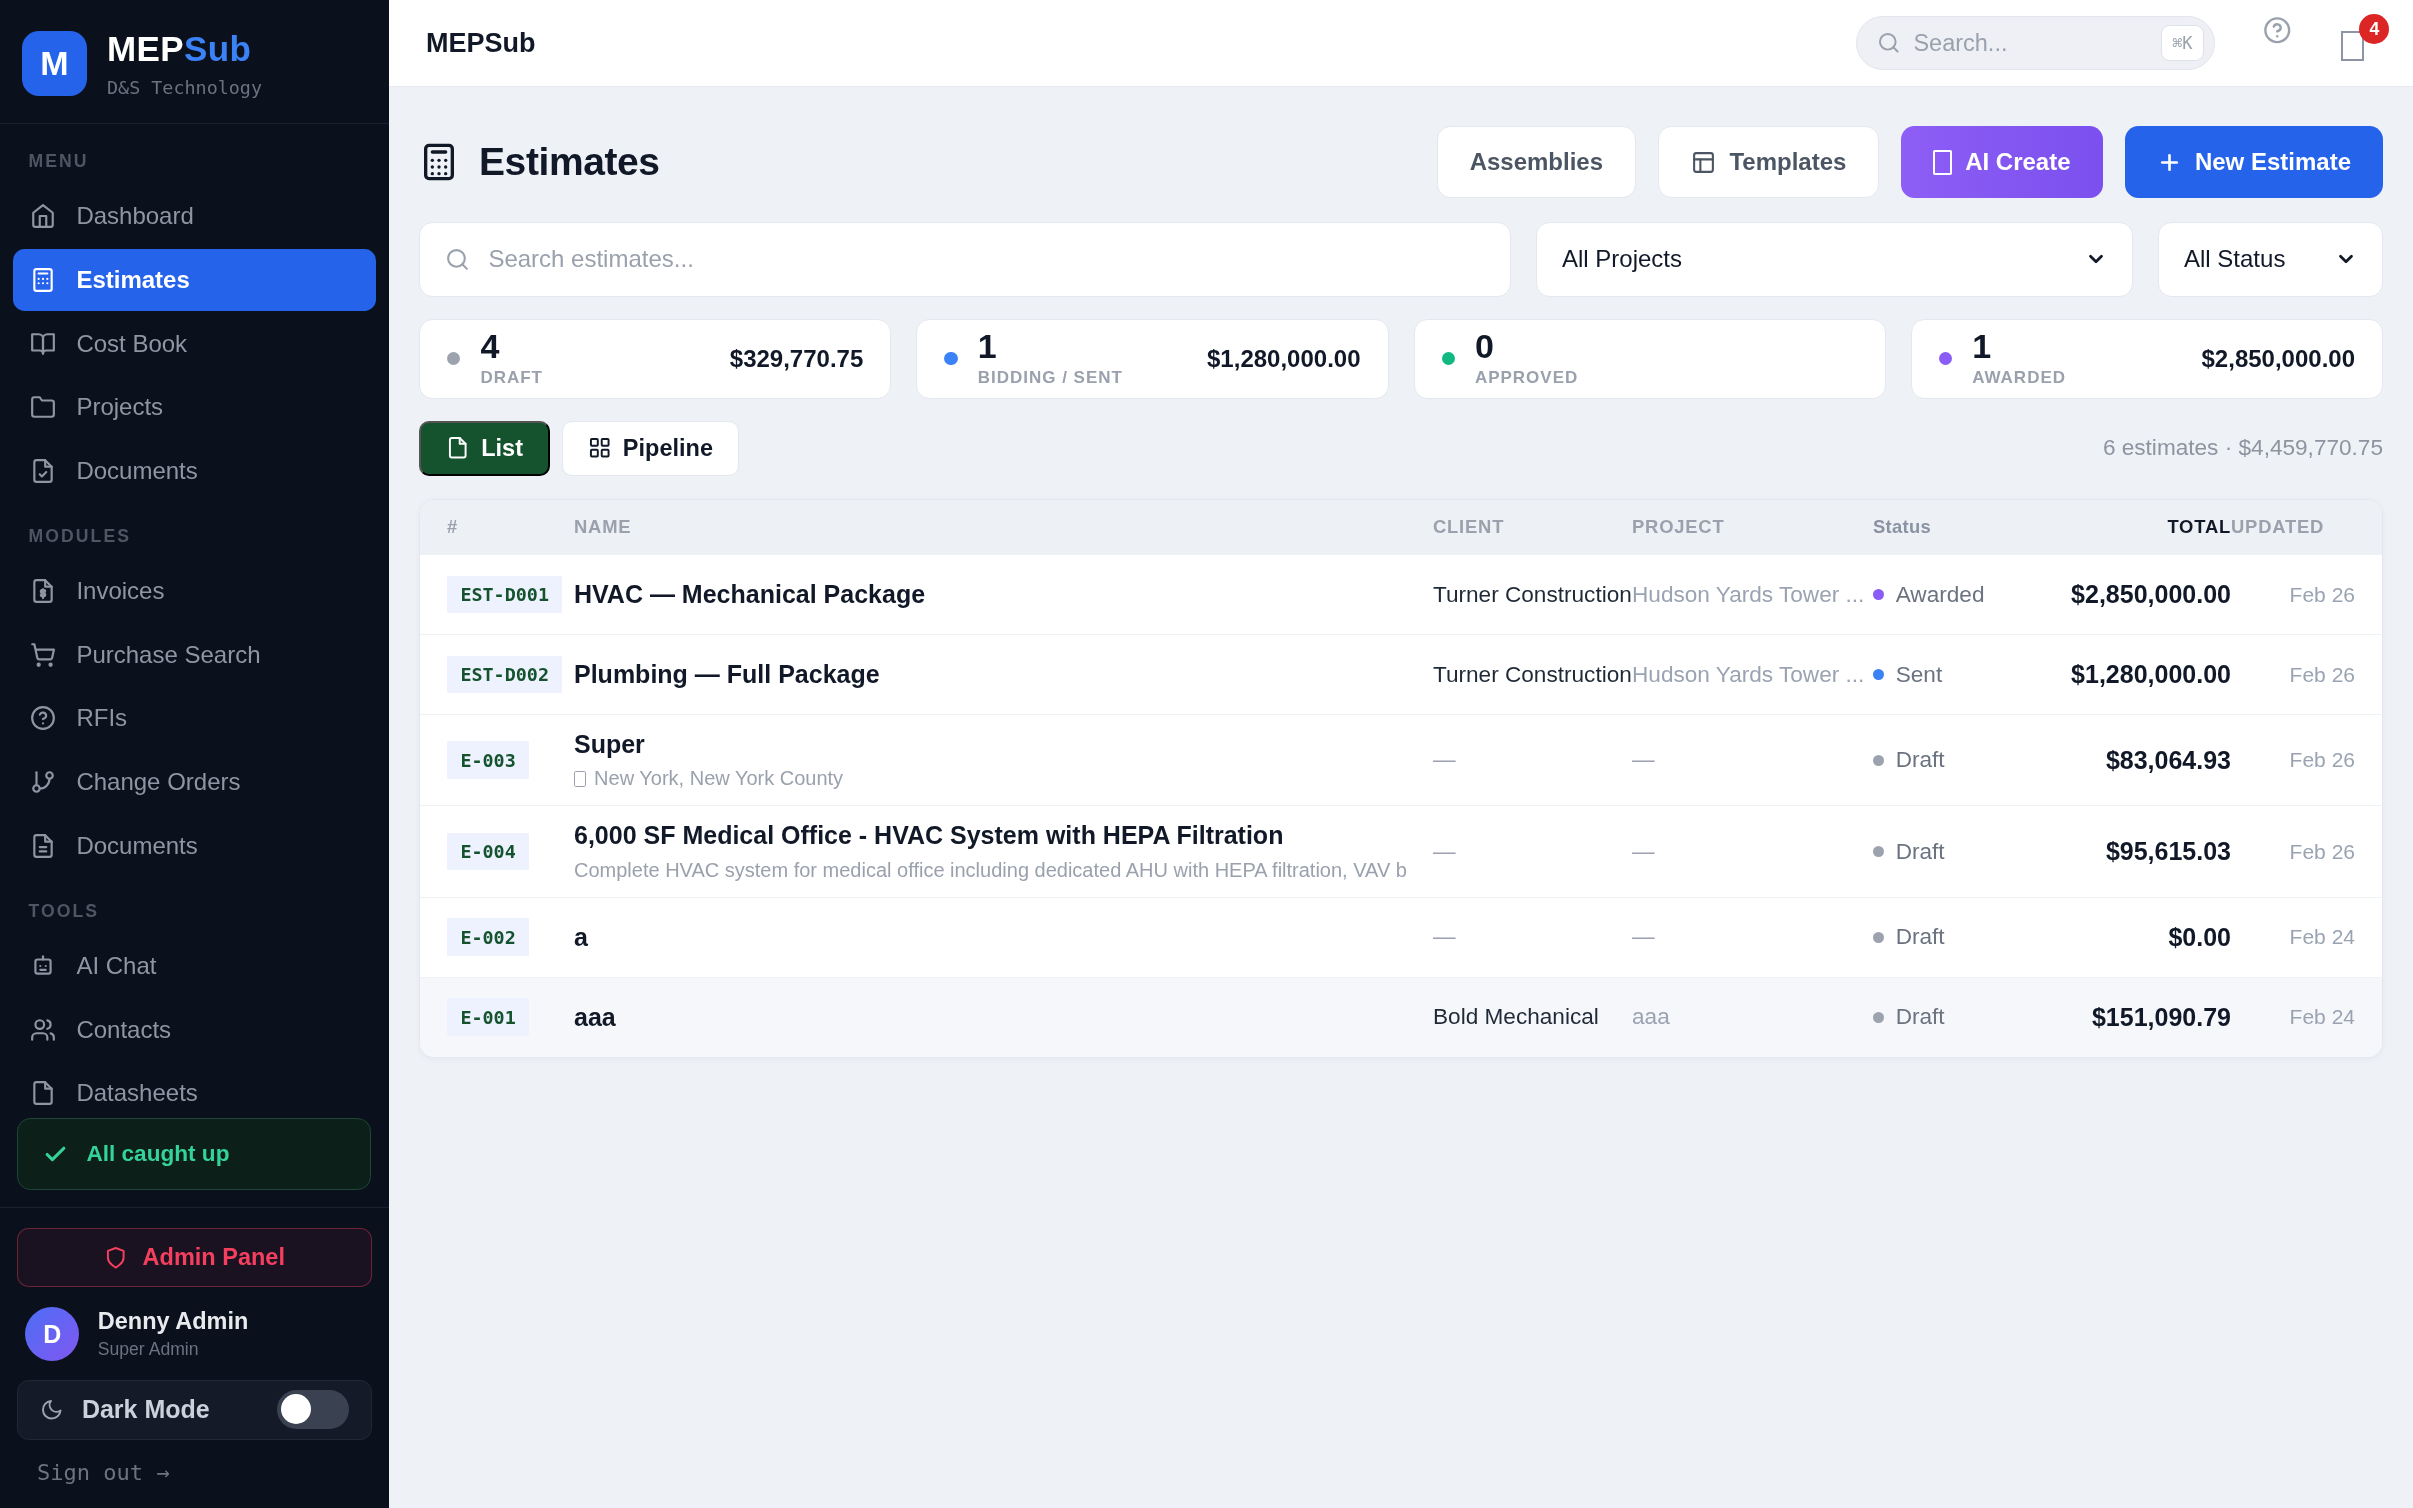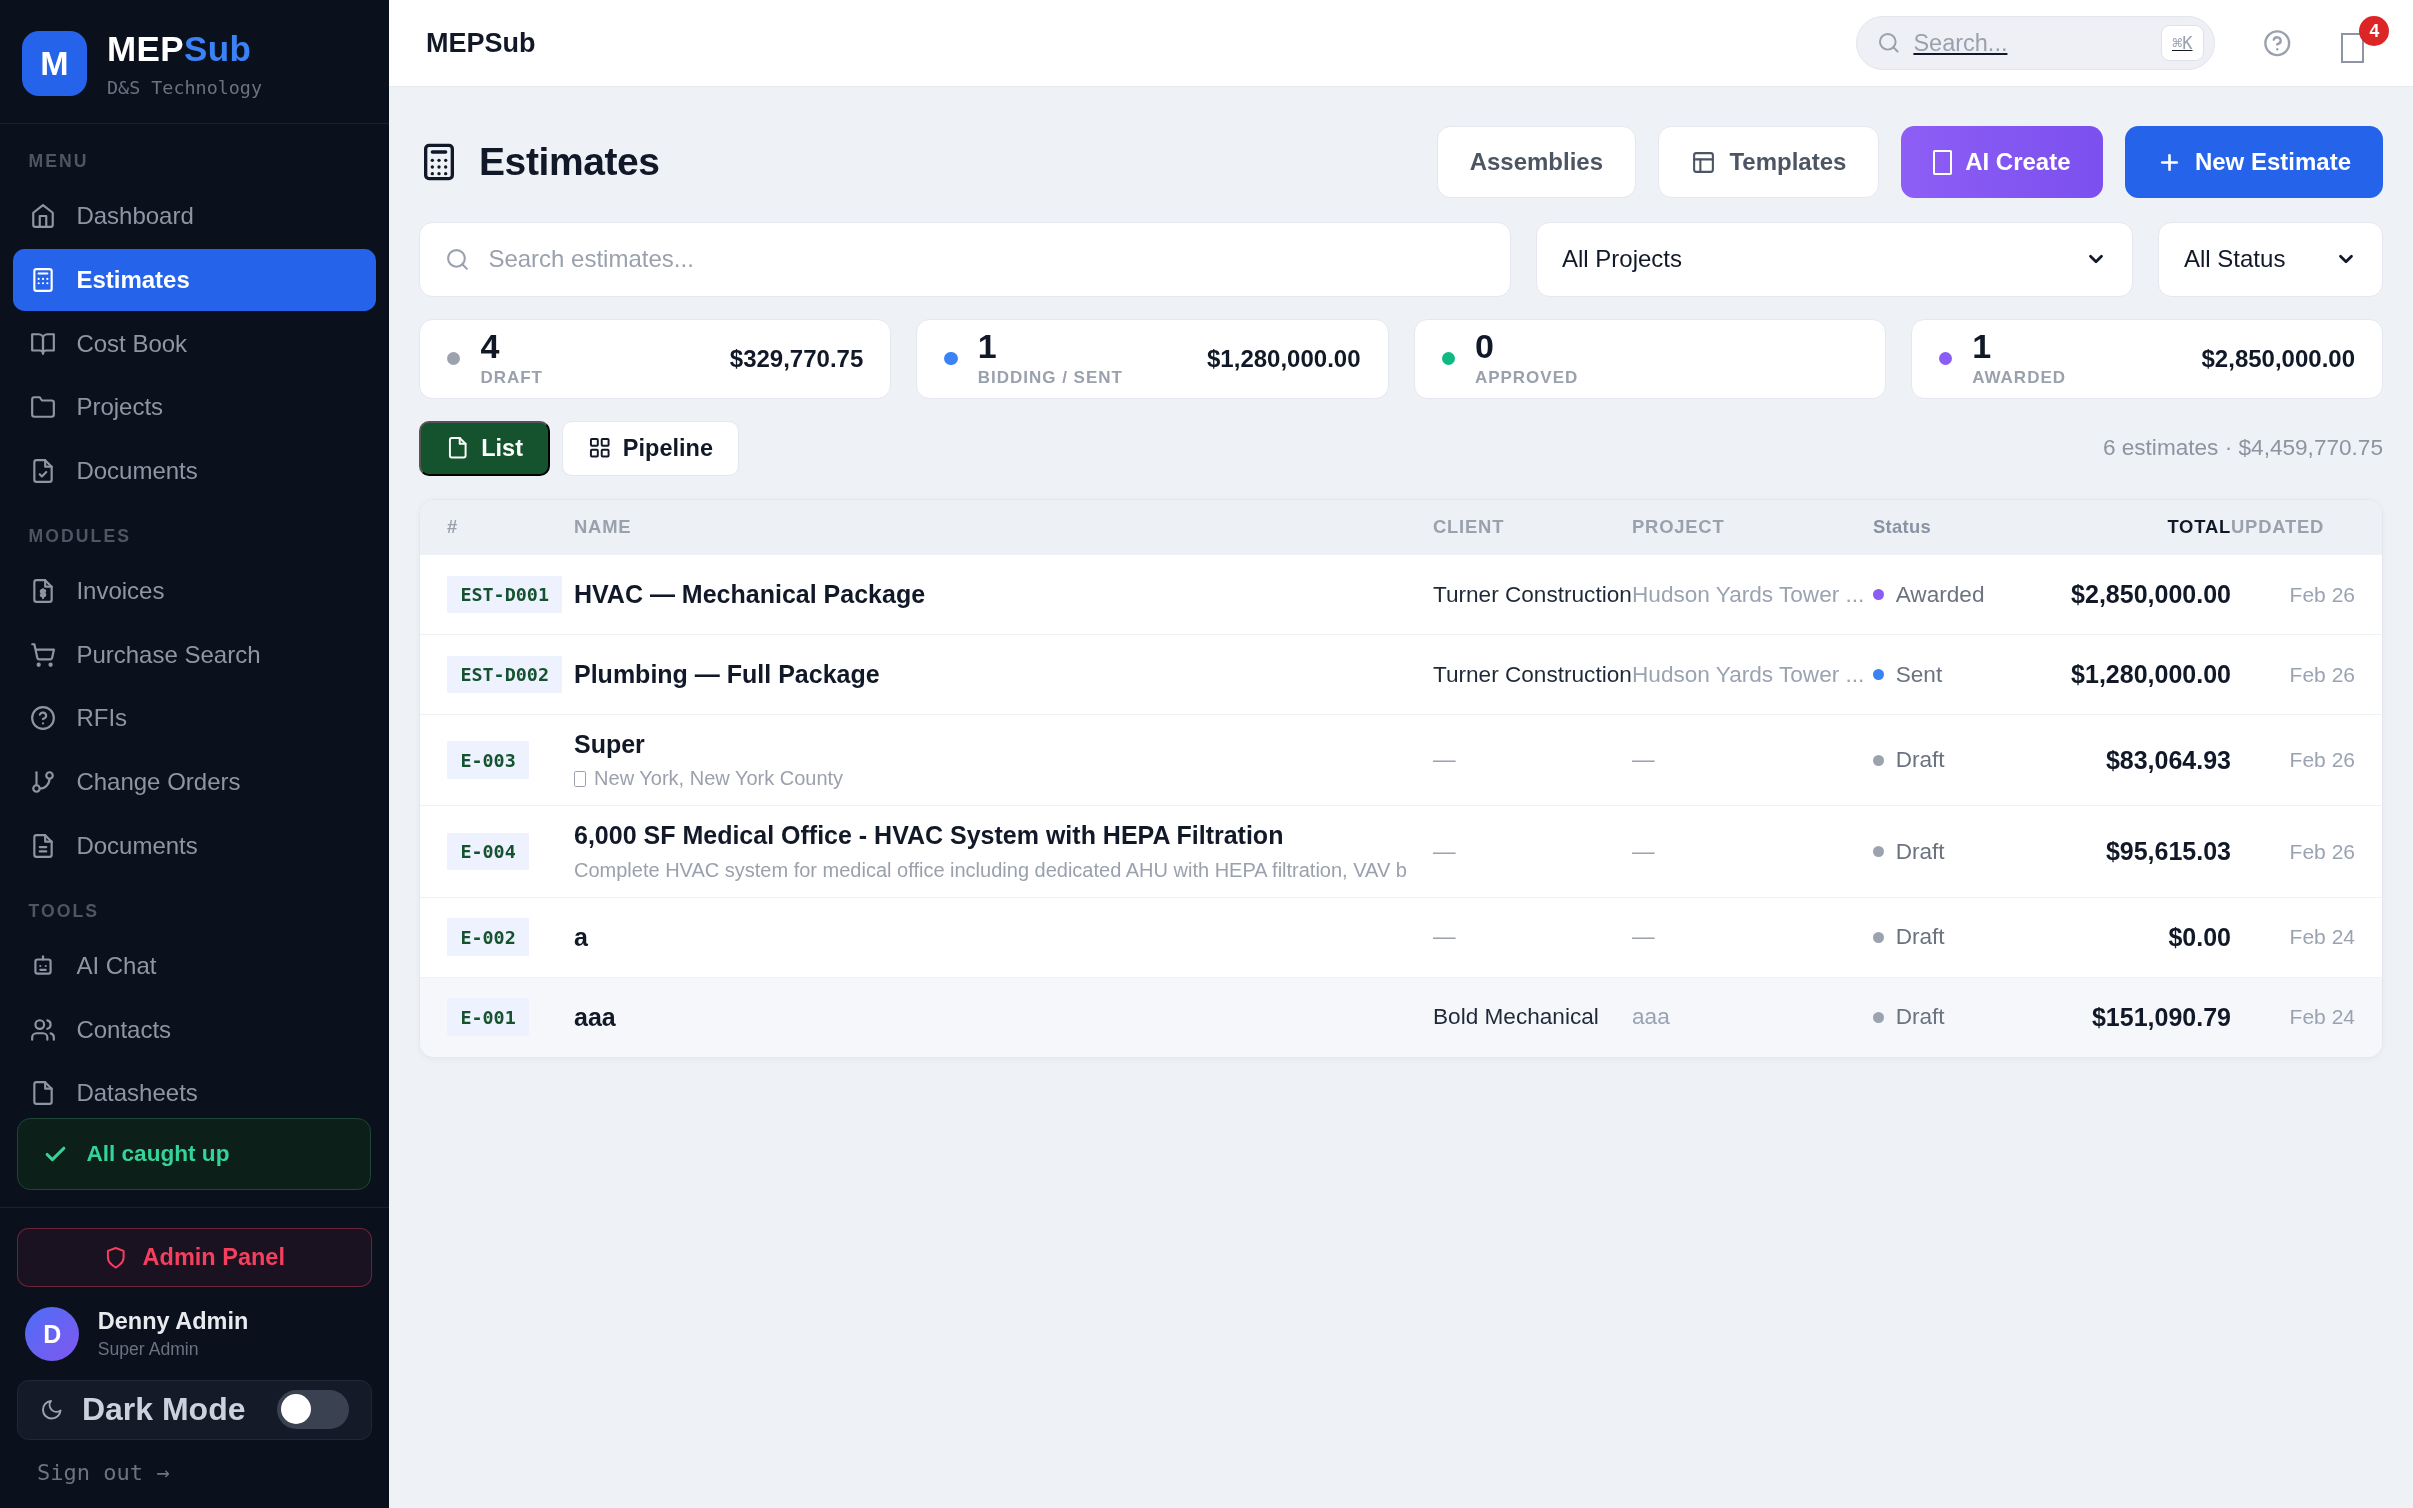--- a/index.html
+++ b/index.html
@@ -24,31 +24,31 @@
   .toast { position:absolute; left:17px; right:18.4px; bottom:318px; height:72px; background:#0c2019; border:1.7px solid #1d4636; border-radius:13.4px; display:flex; align-items:center; gap:18.4px; padding:0 25px; color:#34d399; font-size:22.6px; font-weight:700; z-index:5; }
   .toast svg { width:25px; height:25px; }
 
   .sidebar-footer { border-top:0.8px solid #1a2130; padding:20px 17px 0; }
   .admin-btn { height:59px; border:1.7px solid rgba(244,63,94,.38); background:rgba(244,63,94,.07); border-radius:11.7px; color:#f43f5e; font-size:23.5px; font-weight:700; display:flex; align-items:center; justify-content:center; gap:15px; cursor:pointer; }
   .admin-btn svg { width:23.5px; height:23.5px; }
   .user-row { display:flex; align-items:center; gap:18.4px; margin:20px 8.4px 18.4px; }
   .avatar { width:54px; height:54px; border-radius:50%; background:linear-gradient(135deg,#4c6ef5,#8257f0); color:#fff; font-size:25px; font-weight:700; display:flex; align-items:center; justify-content:center; }
   .user-name { font-size:23.5px; font-weight:700; color:#e8eaee; }
   .user-role { font-size:17.6px; color:#6b7280; margin-top:4.2px; }
-  .darkmode { height:60px; background:#141a28; border:0.8px solid #202836; border-radius:11.7px; display:flex; align-items:center; gap:18.4px; padding:0 22px; color:#cbd2dc; font-size:32px; font-weight:600; }
+  .darkmode { height:60px; background:#141a28; border:0.8px solid #202836; border-radius:11.7px; display:flex; align-items:center; gap:18.4px; padding:0 22px; color:#cbd2dc; font-size:25px; font-weight:600; }
   .darkmode svg { width:23.5px; height:23.5px; color:#9ca3af; }
   .toggle { margin-left:auto; width:72px; height:39px; border-radius:837px; background:#3a4150; position:relative; cursor:pointer; }
   .knob { position:absolute; left:4.2px; top:4.2px; width:30px; height:30px; border-radius:50%; background:#ffffff; }
   .signout { font-size:22px; color:#6d7480; margin:20px 0 0 20px; padding-bottom:23.5px; cursor:pointer; font-family:"DejaVu Sans Mono", monospace; }
 
   
   .main { flex:1; display:flex; flex-direction:column; min-width:0; }
   .topbar { height:87px; background:#ffffff; border-bottom:0.8px solid #e8eaf0; display:flex; align-items:center; padding:0 37px; flex-shrink:0; }
   .topbar-title { font-size:27px; font-weight:800; color:#111827; }
-  .topbar-right { margin-left:auto; display:flex; align-items:center; gap:48px;text-decoration:underline; }
+  .topbar-right { margin-left:auto; display:flex; align-items:flex-start; gap:48px; }
   .search-pill { width:359px; height:54px; background:#eef0f5; border:0.8px solid #e2e5ec; border-radius:837px; display:flex; align-items:center; gap:13.4px; padding:0 10px 0 20px; }
   .search-pill svg { width:23.5px; height:23.5px; color:#9aa1ad; flex-shrink:0; }
   .search-pill input { flex:1; min-width:0; border:none; background:transparent; outline:none; font-size:23.5px; font-family:"Liberation Sans", sans-serif; color:#374151; }
   .search-pill input::placeholder { color:#9aa1ad; }
   .kbd { background:#ffffff; border:0.8px solid #dde1e9; border-radius:8.4px; padding:6.7px 10px; font-size:17px; color:#9aa1ad; font-family:"DejaVu Sans Mono", monospace; }
   .help-btn svg { width:28.5px; height:28.5px; color:#9aa1ad; cursor:pointer; }
   .bell-wrap { position:relative; width:37px; height:50px; cursor:pointer; }
   .bell-tofu { position:absolute; left:1.7px; bottom:5px; width:23.5px; height:30px; border:2.5px solid #8d95a5; }
   .badge { position:absolute; top:-1.7px; right:-13.4px; min-width:30px; height:30px; border-radius:837px; background:#dc2626; color:#fff; font-size:17.6px; font-weight:700; display:flex; align-items:center; justify-content:center; padding:0 6.7px; }
 

